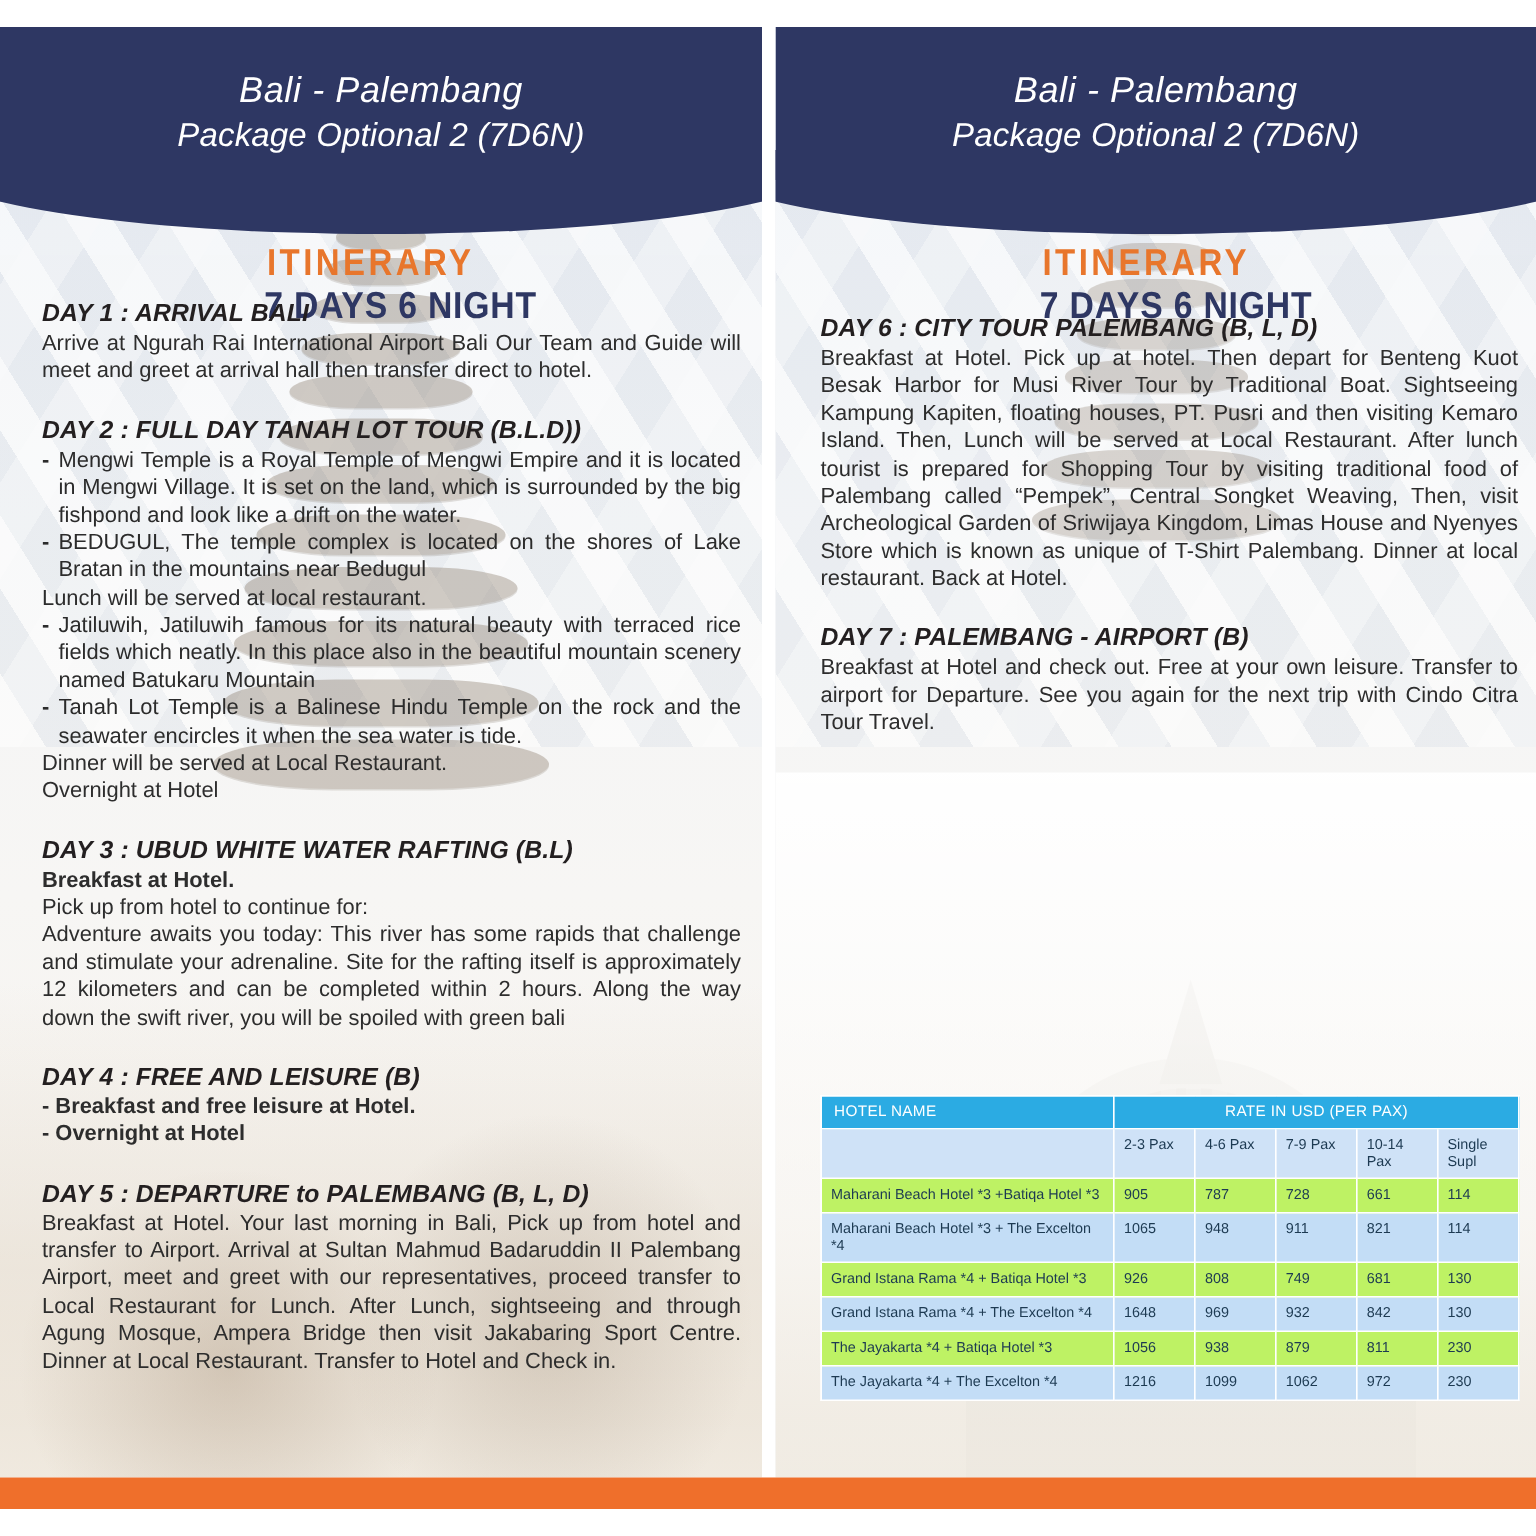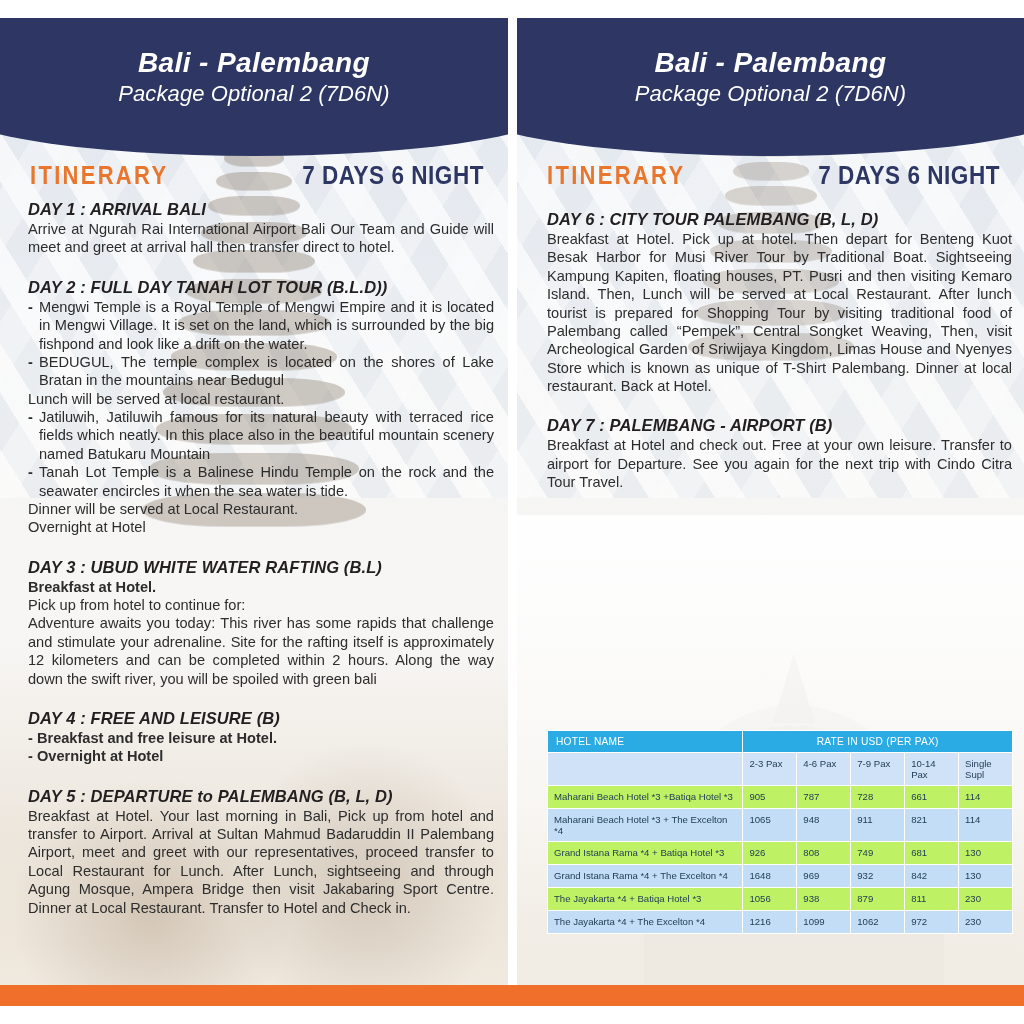--- a/index.html
+++ b/index.html
@@ -106,33 +106,34 @@
   }
   #panel-left .header  { border-radius:0 0 0 0; }
   .header::after {
     content:""; position:absolute; left:-10%; right:-10%; bottom:-36px; height:56px;
     background:#2e3763;
     border-radius:0 0 58% 58% / 0 0 100% 100%;
   }
   #panel-right .header::after { border-radius:0 0 58% 58% / 0 0 100% 100%; }
   .header-inner { position:relative; z-index:2; padding-top:30px; }
   .title-main {
-    font-size:28px; font-weight:bold; font-style:italic; letter-spacing:.4px;
+    font-size:24px; font-weight:normal; font-style:italic; letter-spacing:.4px;
     line-height:1.05;
   }
   .title-sub {
     font-size:22px; font-style:italic; font-weight:400; letter-spacing:.1px;
     margin-top:4px;
   }
 
   
   .ribbon {
     position:absolute; top:143px; left:30px; right:24px;
     display:flex; justify-content:space-between; align-items:center;
     z-index:4;
+    flex-direction:column;
   }
   .ribbon-left {
     color:#e8762c; font-size:25px; font-weight:bold;
     letter-spacing:2.6px; transform:scaleX(.88); transform-origin:left center;
   }
   .ribbon-right {
     color:#2e3763; font-size:25px; font-weight:bold;
     letter-spacing:.6px; transform:scaleX(.9); transform-origin:right center;
   }
 

